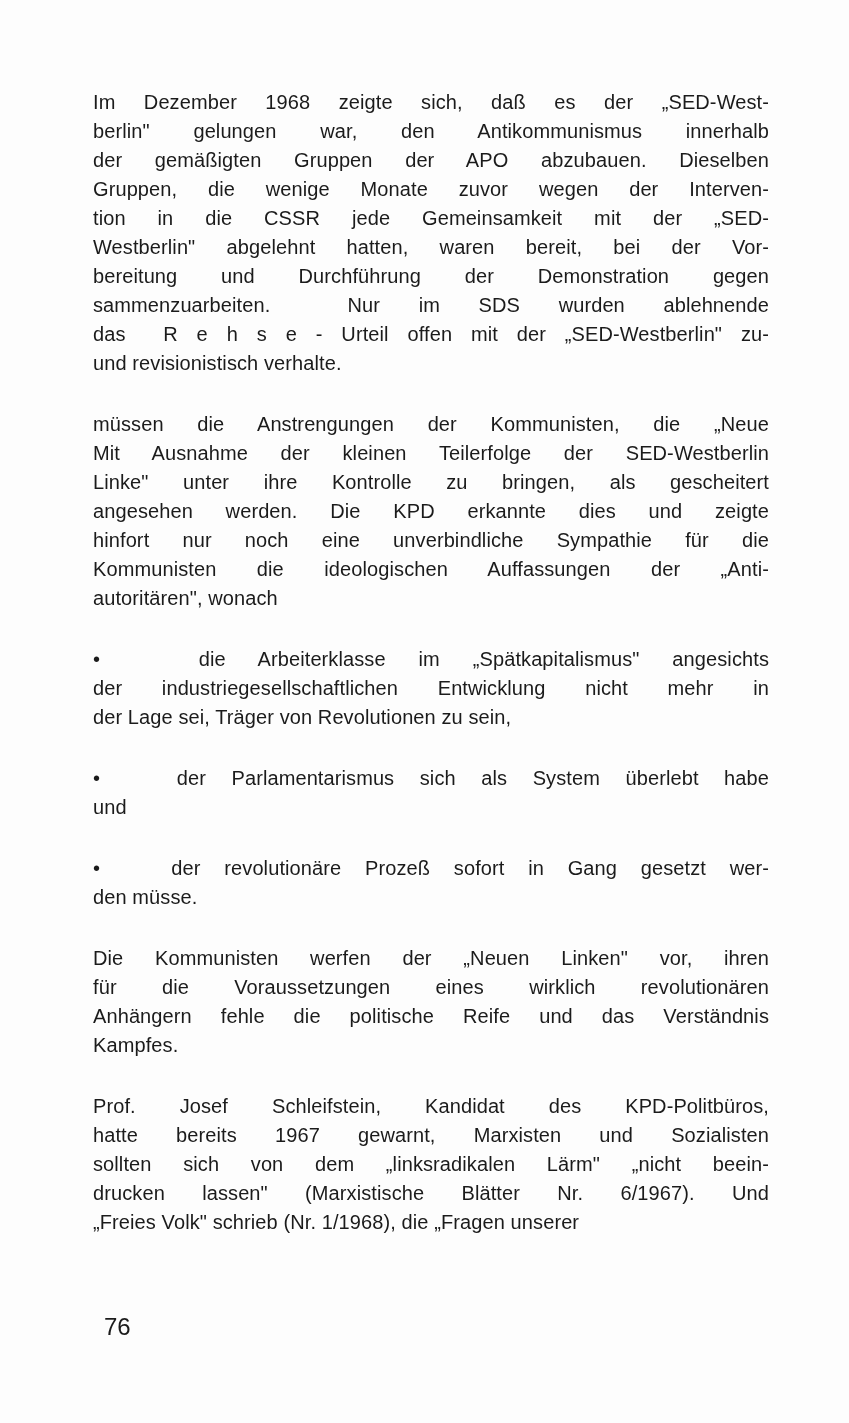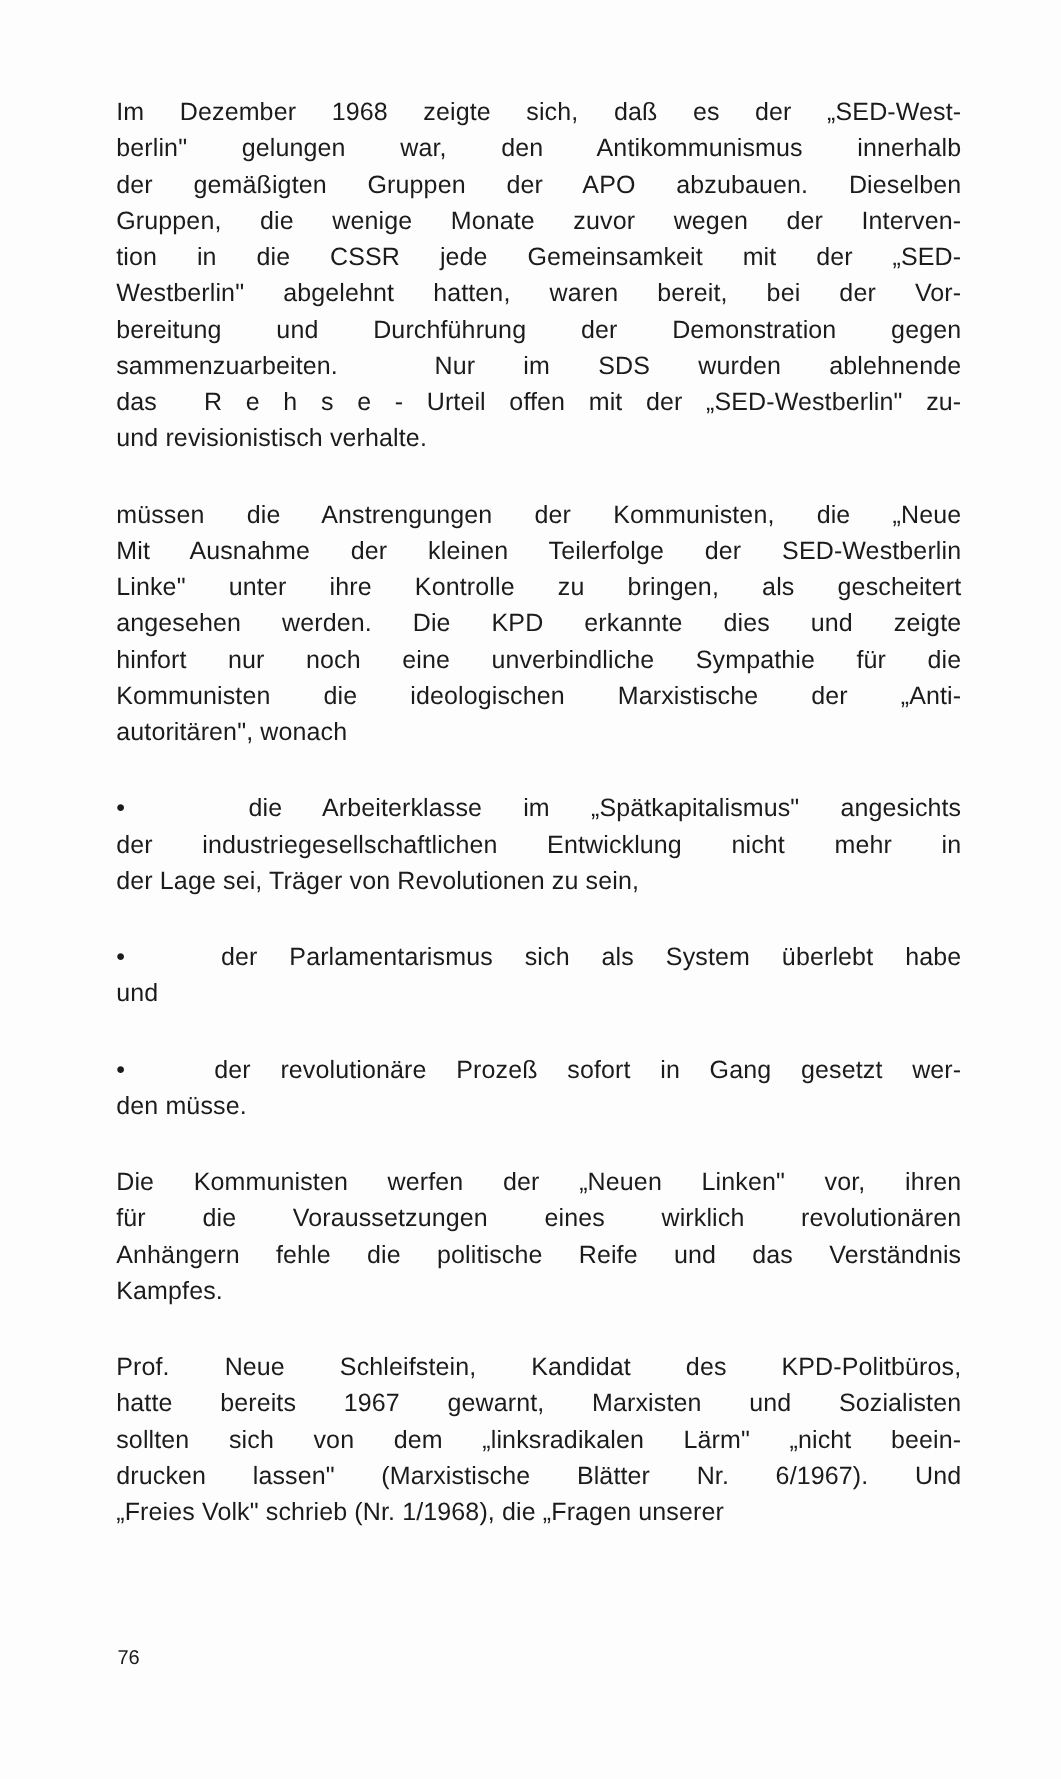--- a/index.html
+++ b/index.html
@@ -9,41 +9,41 @@
     width: 849px;
     height: 1423px;
     background: #fdfdfd;
     overflow: hidden;
     font-family: "Liberation Sans", sans-serif;
     color: #1b1b1b;
   }
   .content {
     position: absolute;
     left: 93px;
-    top: 76px;
+    top: 88px;
     width: 676px;
   }
   .block { margin-bottom: 32px; }
   .block:last-child { margin-bottom: 0; }
   .line {
     font-size: 20px;
     line-height: 29px;
     letter-spacing: 0.1px;
     text-align: justify;
     text-align-last: justify;
     white-space: pre-wrap;
   }
   .line.last {
     text-align-last: left;
   }
   .page-number {
     position: absolute;
-    left: 94px;
+    left: 104px;
     top: 1312px;
-    font-size: 16px;
+    font-size: 24px;
     line-height: 29px;
     color: #1b1b1b;
   }
 </style>
 </head>
 <body>
 
 <div class="page">
   <div class="content">
       <div class="block paragraph">
@@ -57,21 +57,21 @@
         <div class="line">sammenzuarbeiten.  Nur im SDS wurden ablehnende</div>
         <div class="line">das  R e h s e - Urteil offen mit der „SED-Westberlin" zu-</div>
         <div class="line last">und revisionistisch verhalte.</div>
       </div>
       <div class="block paragraph">
         <div class="line">müssen die Anstrengungen der Kommunisten, die „Neue</div>
         <div class="line">Mit Ausnahme der kleinen Teilerfolge der SED-Westberlin</div>
         <div class="line">Linke" unter ihre Kontrolle zu bringen, als gescheitert</div>
         <div class="line">angesehen werden. Die KPD erkannte dies und zeigte</div>
         <div class="line">hinfort nur noch eine unverbindliche Sympathie für die</div>
-        <div class="line">Kommunisten die ideologischen Marxistische der „Anti-</div>
+        <div class="line">Kommunisten die ideologischen Auffassungen der „Anti-</div>
         <div class="line last">autoritären", wonach</div>
       </div>
       <div class="block bullet">
         <div class="line">•   die Arbeiterklasse im „Spätkapitalismus" angesichts</div>
         <div class="line">der industriegesellschaftlichen Entwicklung nicht mehr in</div>
         <div class="line last">der Lage sei, Träger von Revolutionen zu sein,</div>
       </div>
       <div class="block bullet">
         <div class="line">•   der Parlamentarismus sich als System überlebt habe</div>
         <div class="line last">und</div>
@@ -80,21 +80,21 @@
         <div class="line">•   der revolutionäre Prozeß sofort in Gang gesetzt wer-</div>
         <div class="line last">den müsse.</div>
       </div>
       <div class="block paragraph">
         <div class="line">Die Kommunisten werfen der „Neuen Linken" vor, ihren</div>
         <div class="line">für die Voraussetzungen eines wirklich revolutionären</div>
         <div class="line">Anhängern fehle die politische Reife und das Verständnis</div>
         <div class="line last">Kampfes.</div>
       </div>
       <div class="block paragraph">
-        <div class="line">Prof. Neue Schleifstein, Kandidat des KPD-Politbüros,</div>
+        <div class="line">Prof. Josef Schleifstein, Kandidat des KPD-Politbüros,</div>
         <div class="line">hatte bereits 1967 gewarnt, Marxisten und Sozialisten</div>
         <div class="line">sollten sich von dem „linksradikalen Lärm" „nicht beein-</div>
         <div class="line">drucken lassen" (Marxistische Blätter Nr. 6/1967). Und</div>
         <div class="line last">„Freies Volk" schrieb (Nr. 1/1968), die „Fragen unserer</div>
       </div>
     </div>
   <div class="page-number">76</div>
 </div>
 
 </body></html>

